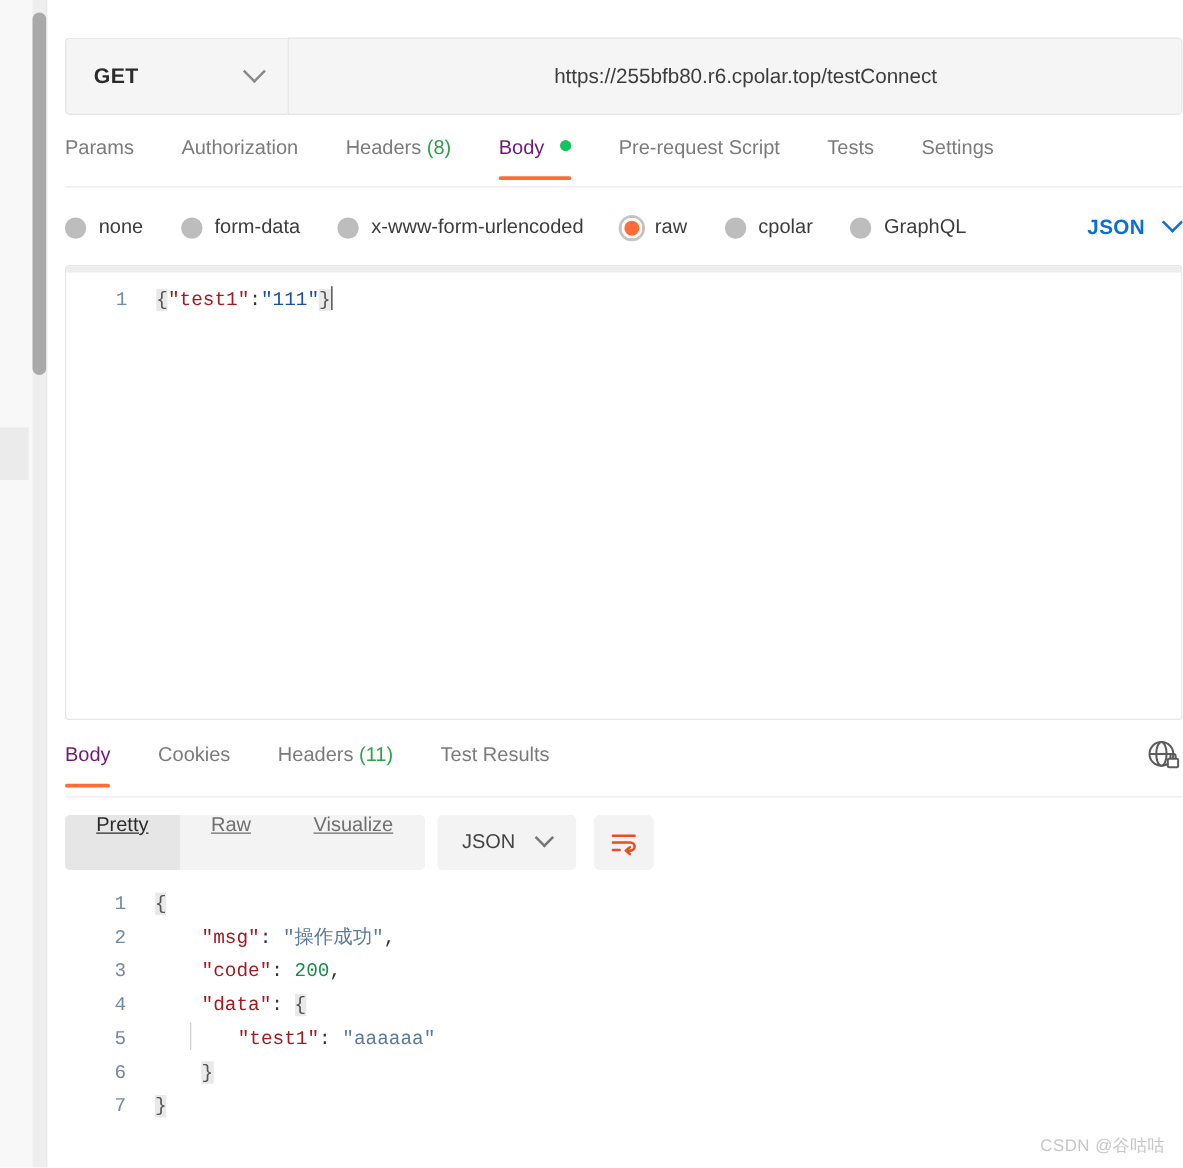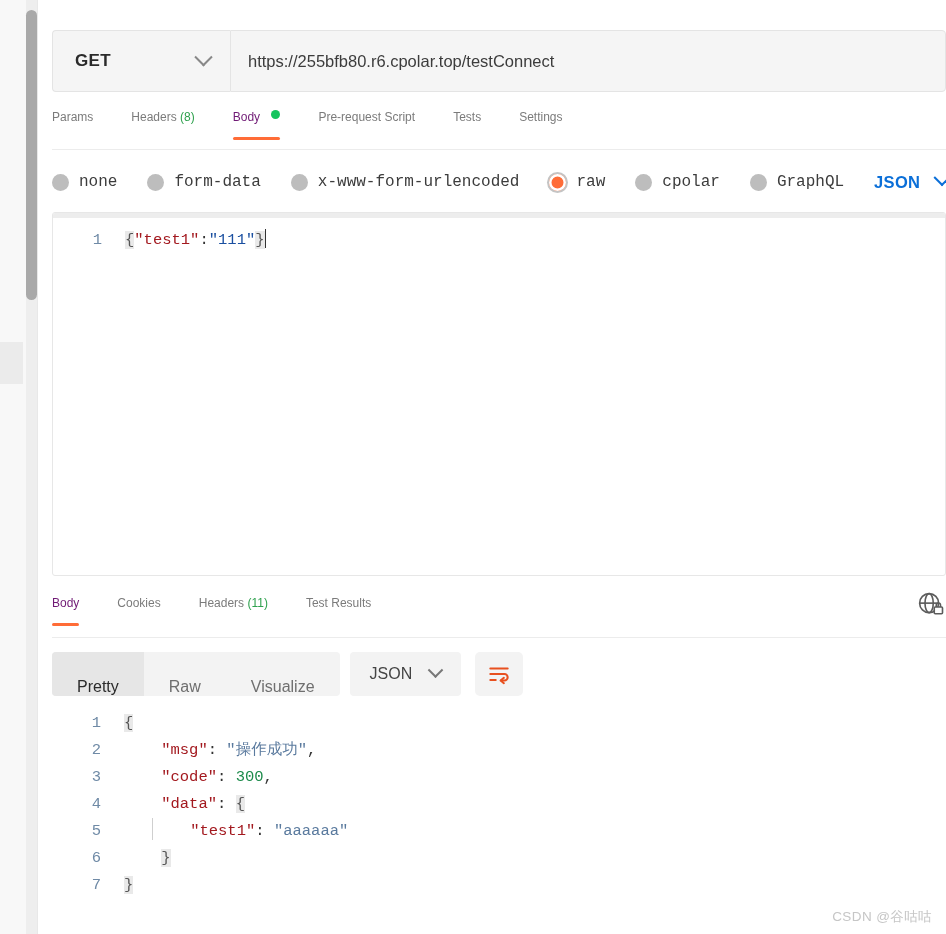--- a/index.html
+++ b/index.html
@@ -76,35 +76,36 @@
     border-bottom: 2px solid #888;
     transform: rotate(45deg) translate(-3px,-3px);
   }
   .url-box {
     flex: 1;
     background: #f5f5f5;
     border: 1px solid #e4e4e4;
     border-radius: 0 4px 4px 0;
     display: flex; align-items: center;
     padding-left: 17px;
+    justify-content: center;
   }
   .url-text { font-size: 16.5px; color: #3c3c3c; }
 
   
   .req-tabs {
     position: absolute; left: 14px; top: 106px;
     width: 894px; height: 44px;
     display: flex; align-items: flex-start;
     border-bottom: 1px solid #ececec;
   }
   .tab {
     position: relative;
     padding: 4px 0 16px 0;
     margin-right: 38px;
-    font-size: 12px; color: #7b7b7b;
+    font-size: 16px; color: #7b7b7b;
     cursor: default; white-space: nowrap;
   }
   .tab.active { color: #701a75; }
   .tab.active:after {
     content: ""; position: absolute;
     left: 0; right: 0; bottom: 0; height: 3px;
     background: #ff6c37; border-radius: 2px;
   }
   .count-green { color: #2fa14e; }
   .dot-green {
@@ -114,21 +115,21 @@
   }
 
   
   .body-types {
     position: absolute; left: 14px; top: 162px;
     width: 894px; height: 40px;
     display: flex; align-items: center;
   }
   .radio-item {
     display: flex; align-items: center;
-    margin-right: 30px; white-space: nowrap; font-family: Liberation Mono, monospace;
+    margin-right: 30px; white-space: nowrap;
   }
   .radio {
     width: 17px; height: 17px; border-radius: 50%;
     background: #bdbdbd; margin-right: 10px;
     flex: none;
   }
   .radio.sel {
     background: #ff6c37;
     box-shadow: inset 0 0 0 2.5px #fff, 0 0 0 2px #c4c4c4;
   }
@@ -201,22 +202,22 @@
     position: absolute; left: 14px; top: 652px;
     width: 894px; height: 44px;
     display: flex; align-items: center;
   }
   .seg-group {
     display: flex; align-items: stretch;
     background: #f3f3f3; border-radius: 4px;
     height: 44px; overflow: hidden;
   }
   .seg {
-    display: flex; align-items: flex-end; justify-content: center;
-    padding: 0 25px; font-size: 16px; color: #6f6f6f;
+    display: flex; align-items: flex-start; justify-content: center;
+    padding: 0 25px; font-size: 16px; color: #6f6f6f; text-decoration: underline;
   }
   .seg.active { background: #e6e6e6; color: #2b2b2b; }
   .json-pill {
     display: flex; align-items: center; justify-content: center;
     margin-left: 10px; height: 44px; padding: 0 20px;
     background: #f3f3f3; border-radius: 4px;
   }
   .json-pill .lbl { font-size: 16px; color: #444; }
   .chev-sm {
     width: 11px; height: 11px;
@@ -270,20 +271,23 @@
         <span class="chev"></span>
       </div>
       <div class="url-box">
         <span class="url-text">https://255bfb80.r6.cpolar.top/testConnect</span>
       </div>
     </div>
 
     <div class="req-tabs">
       <div class="tab">
         <span>Params</span>
+      </div>
+      <div class="tab">
+        <span>Authorization</span>
       </div>
       <div class="tab">
         <span>Headers</span>
         <span class="count-green">(8)</span>
       </div>
       <div class="tab active">
         <span>Body</span>
         <span class="dot-green"></span>
       </div>
       <div class="tab">
@@ -393,21 +397,21 @@
       <div class="code-line">
         <span class="gutter">1</span>
         <span class="code-content"><span class="tk-brace">{</span></span>
       </div>
       <div class="code-line">
         <span class="gutter">2</span>
         <span class="code-content">    <span class="tk-key">"msg"</span><span class="tk-punc">:</span> <span class="tk-strv">"操作成功"</span><span class="tk-punc">,</span></span>
       </div>
       <div class="code-line">
         <span class="gutter">3</span>
-        <span class="code-content">    <span class="tk-key">"code"</span><span class="tk-punc">:</span> <span class="tk-num">300</span><span class="tk-punc">,</span></span>
+        <span class="code-content">    <span class="tk-key">"code"</span><span class="tk-punc">:</span> <span class="tk-num">200</span><span class="tk-punc">,</span></span>
       </div>
       <div class="code-line">
         <span class="gutter">4</span>
         <span class="code-content">    <span class="tk-key">"data"</span><span class="tk-punc">:</span> <span class="tk-brace">{</span></span>
       </div>
       <div class="code-line">
         <span class="gutter">5</span>
         <span class="code-content">   <span class="fold-bar"></span>    <span class="tk-key">"test1"</span><span class="tk-punc">:</span> <span class="tk-strv">"aaaaaa"</span></span>
       </div>
       <div class="code-line">

